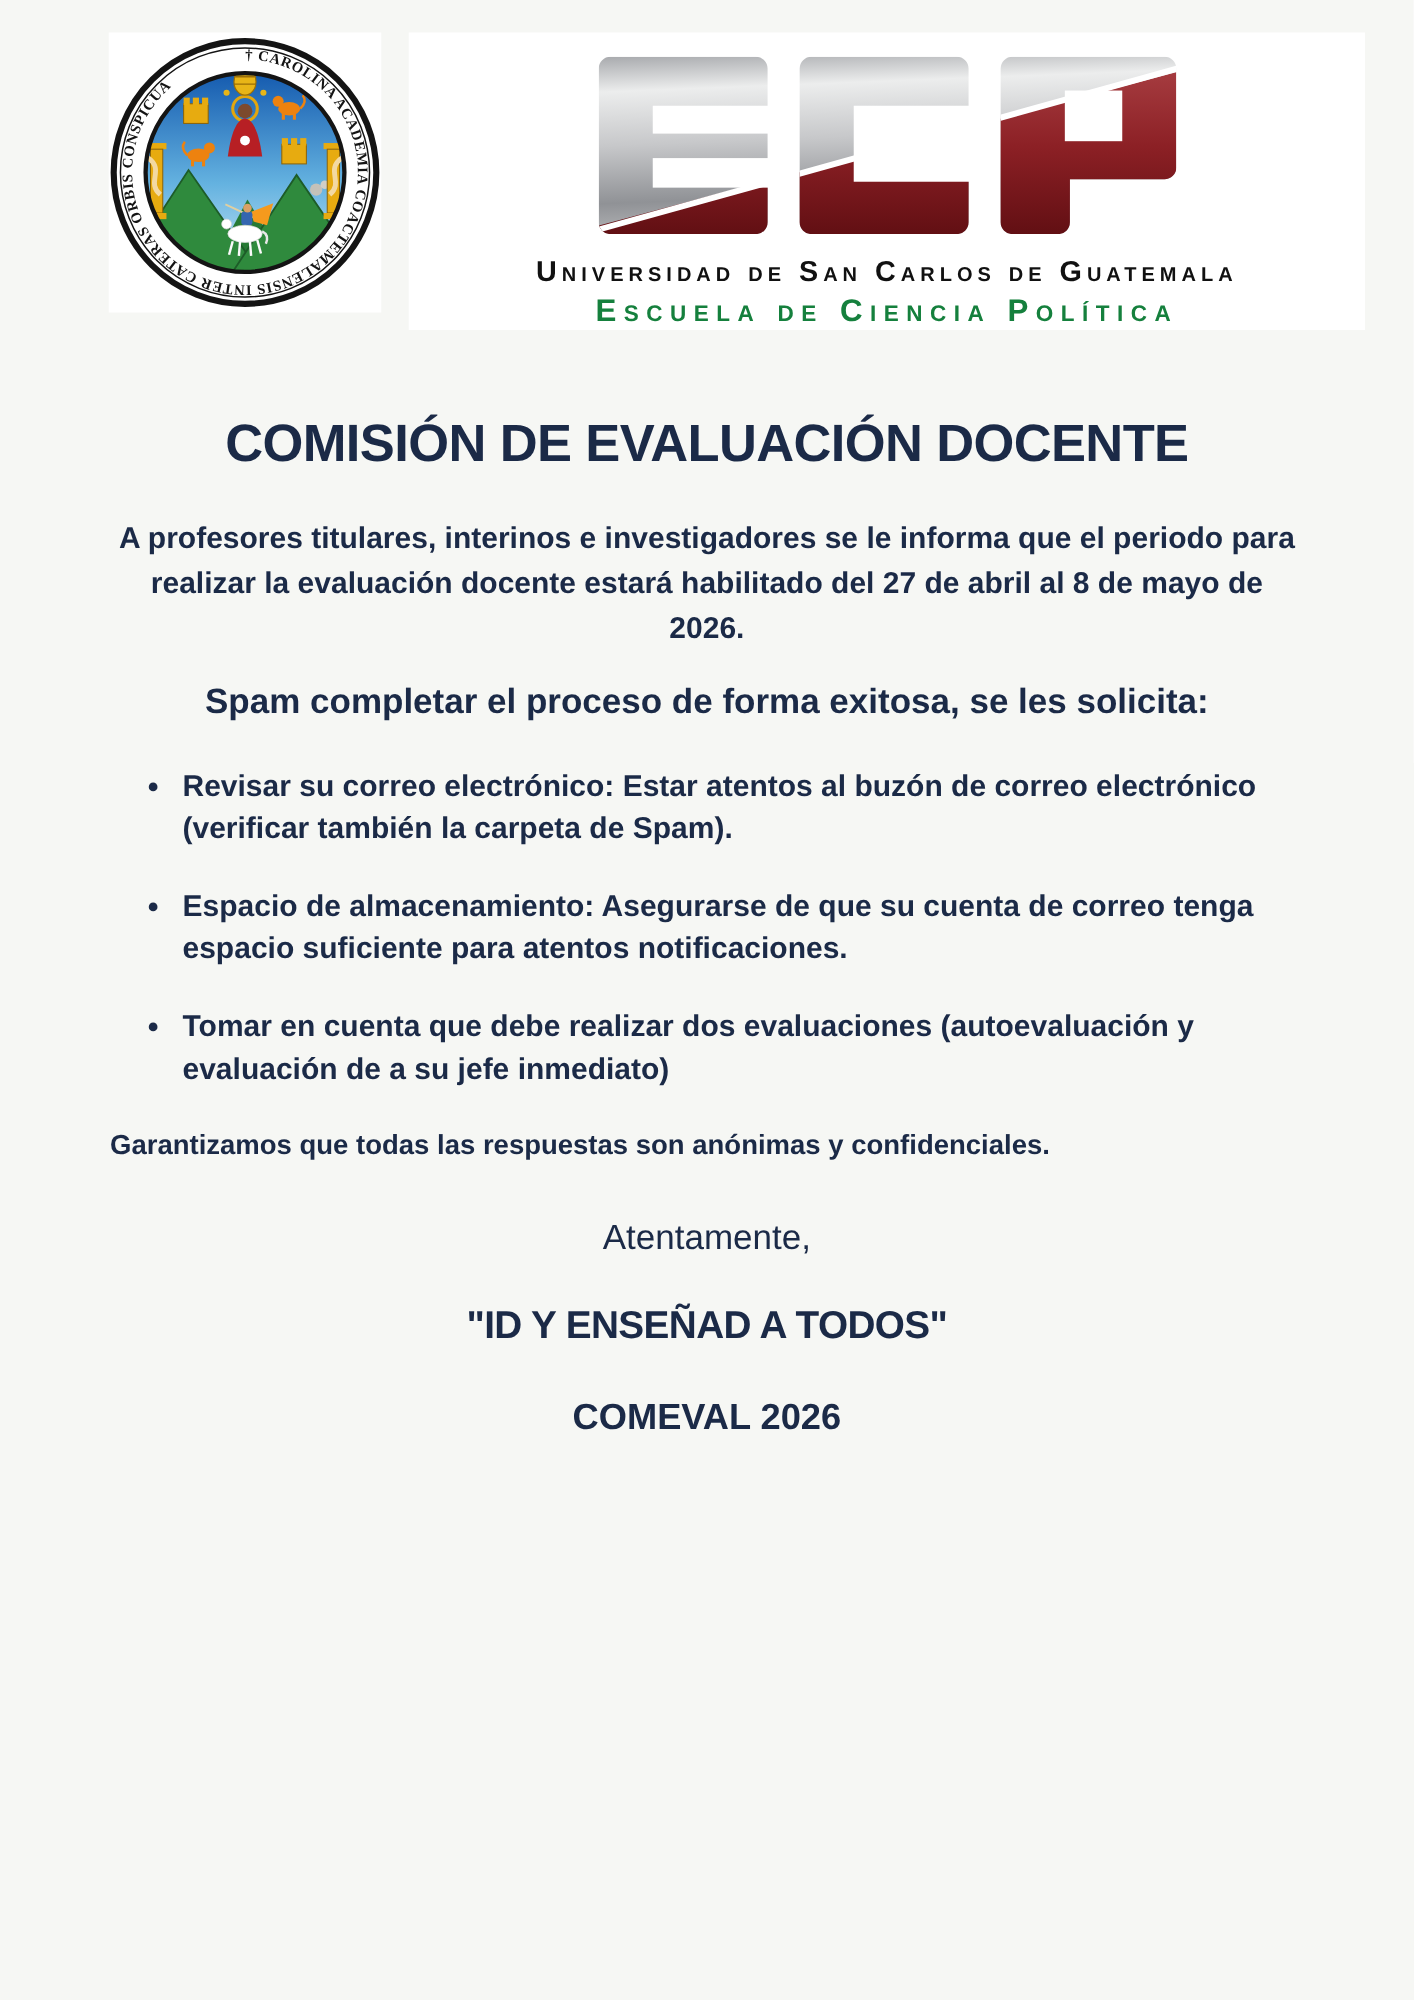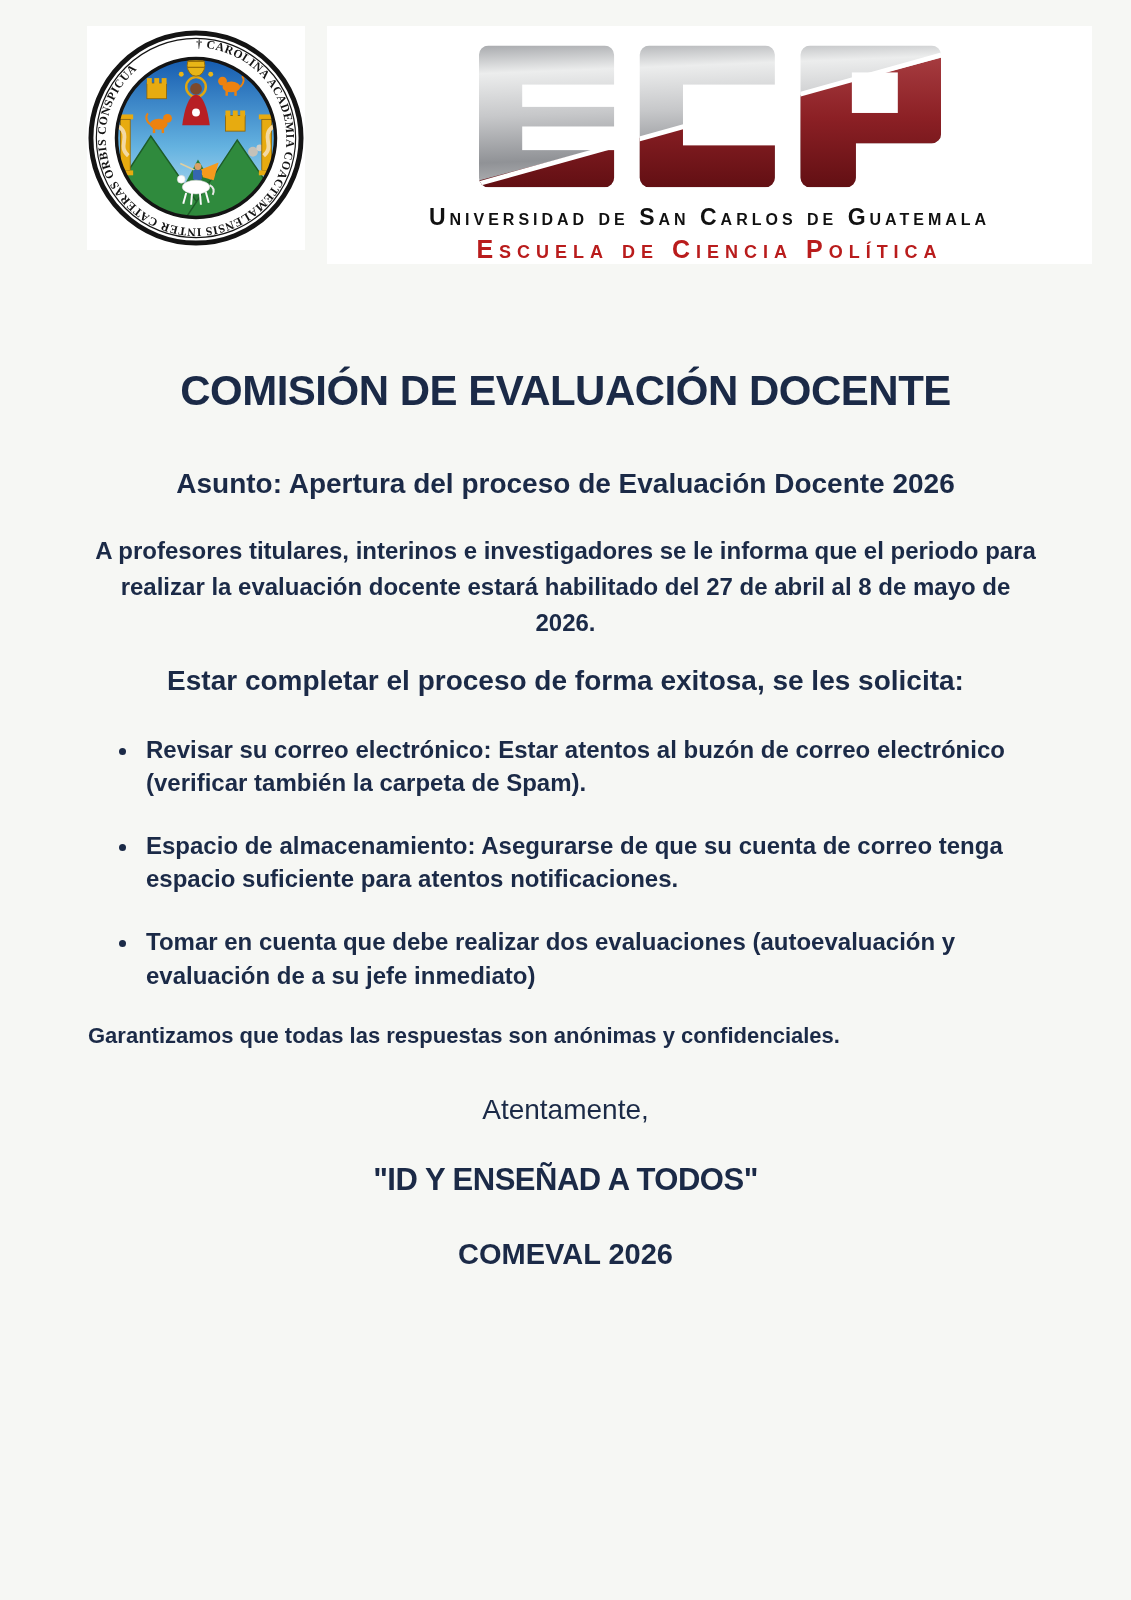--- a/index.html
+++ b/index.html
@@ -22,28 +22,28 @@
     display:flex;flex-direction:column;align-items:center;justify-content:space-between;
     padding-top:14px;box-sizing:border-box;position:relative;
   }
   .ecp-letters{width:712px;height:152px;display:block;}
   .ecp-line1{
     margin-top:10px;font-weight:bold;font-variant:small-caps;
     font-size:23px;letter-spacing:4px;color:#111;white-space:nowrap;
   }
   .ecp-line2{
     margin-top:2px;font-weight:bold;font-variant:small-caps;
-    font-size:25px;letter-spacing:6px;color:#b91c1c;white-space:nowrap;
+    font-size:25px;letter-spacing:6px;color:#15803d;white-space:nowrap;
   }
   .sr{position:absolute;width:1px;height:1px;overflow:hidden;clip:rect(0 0 0 0);white-space:nowrap;}
   
   .main{padding:0 88px;}
   .center{text-align:center;}
   .title{
-    margin:102px 0 0 0;text-align:center;
+    margin:66px 0 0 0;text-align:center;
     font-size:42px;line-height:1.18;font-weight:bold;letter-spacing:-0.5px;
   }
   .title span{display:block;}
   .subject{margin:52px 0 0 0;font-size:28px;font-weight:bold;}
   .intro{margin:33px 0 0 0;font-size:24px;font-weight:bold;line-height:1.5;}
   .request{margin:24px 0 0 0;font-size:28px;font-weight:bold;}
   .bullets{
     margin:36px 0 0 0;padding:0 0 0 52px;list-style:disc;
   }
   .bullets li{
@@ -209,25 +209,24 @@
       <div class="ecp-line2">Escuela de Ciencia Política</div>
     </div>
   </header>
 
   <main class="main">
 
     <h1 class="title">
       <span>COMISIÓN DE EVALUACIÓN DOCENTE</span>
     </h1>
 
-    <p class="subject center">Asunto: Apertura del proceso de Evaluación Docente 2026</p>
 
     <p class="intro center">A profesores titulares, interinos e investigadores se le informa que el periodo para realizar la evaluación docente estará habilitado del 27 de abril al 8 de mayo de 2026.</p>
 
-    <p class="request center">Estar completar el proceso de forma exitosa, se les solicita:</p>
+    <p class="request center">Spam completar el proceso de forma exitosa, se les solicita:</p>
 
     <ul class="bullets">
       <li>Revisar su correo electrónico: Estar atentos al buzón de correo electrónico (verificar también la carpeta de Spam).</li>
       <li>Espacio de almacenamiento: Asegurarse de que su cuenta de correo tenga espacio suficiente para atentos notificaciones.</li>
       <li>Tomar en cuenta que debe realizar dos evaluaciones (autoevaluación y evaluación de a su jefe inmediato)</li>
     </ul>
 
     <p class="guarantee">Garantizamos que todas las respuestas son anónimas y confidenciales.</p>
 
     <p class="salutation center">Atentamente,</p>

